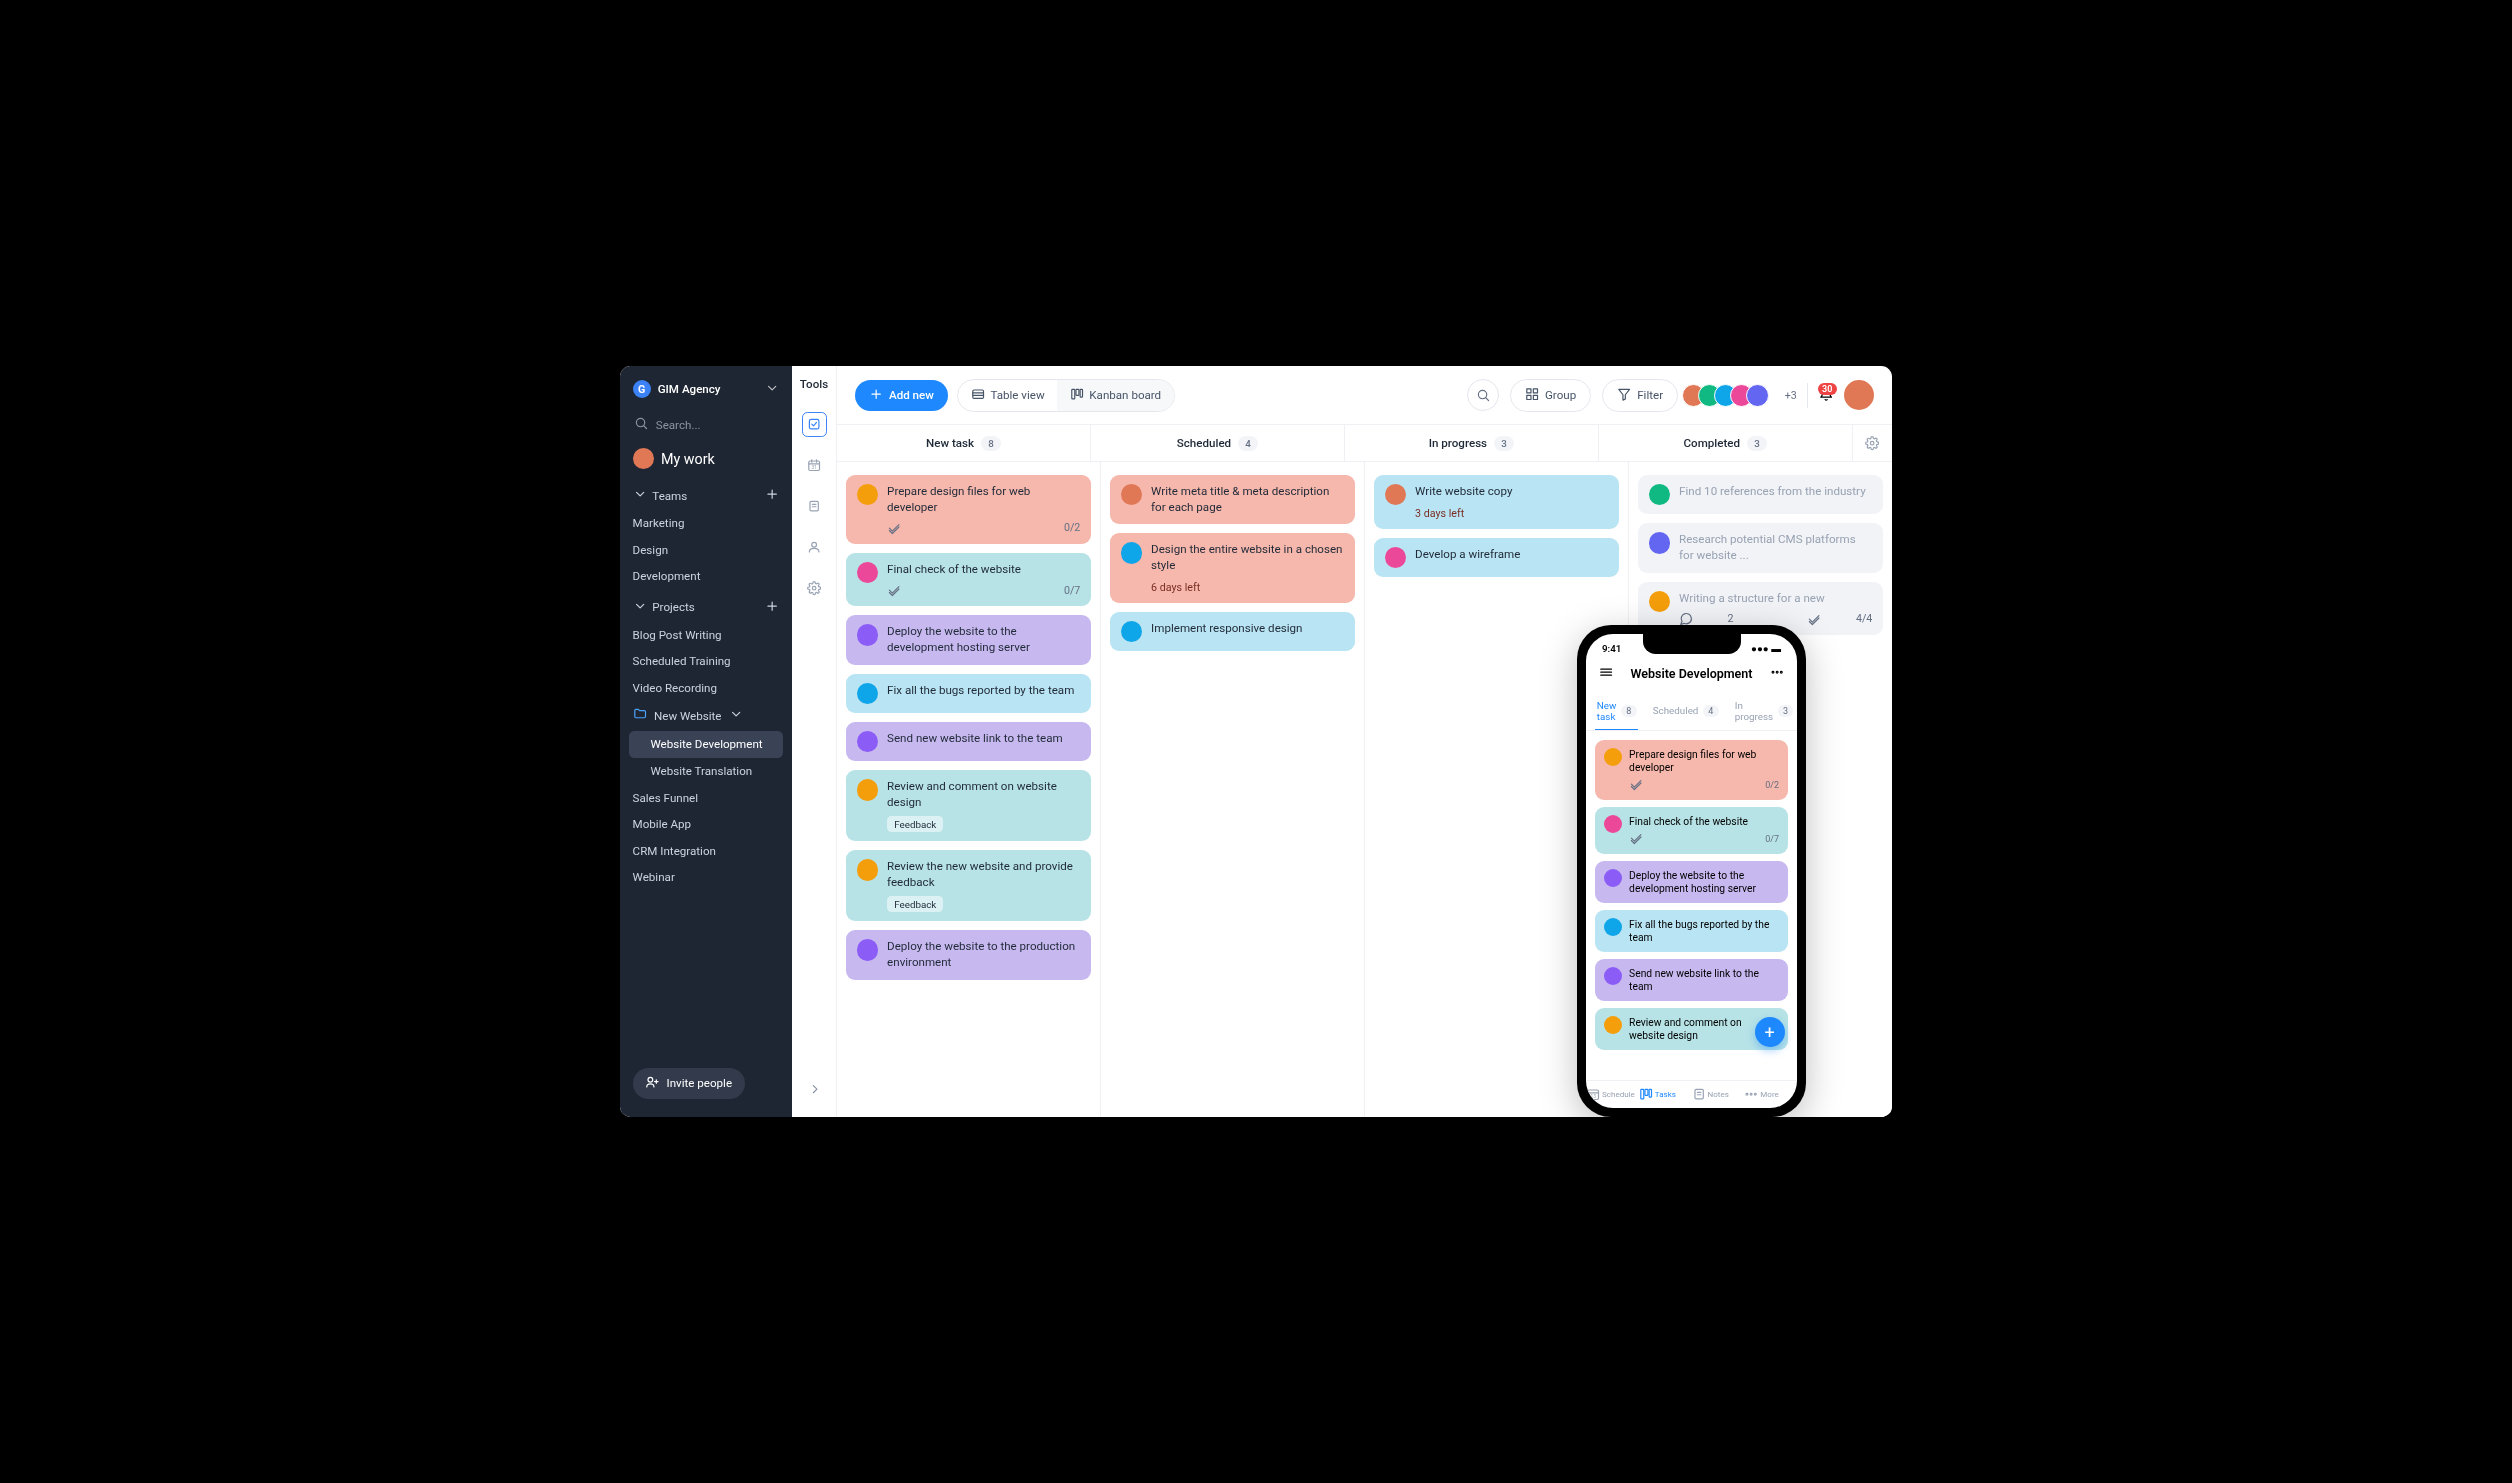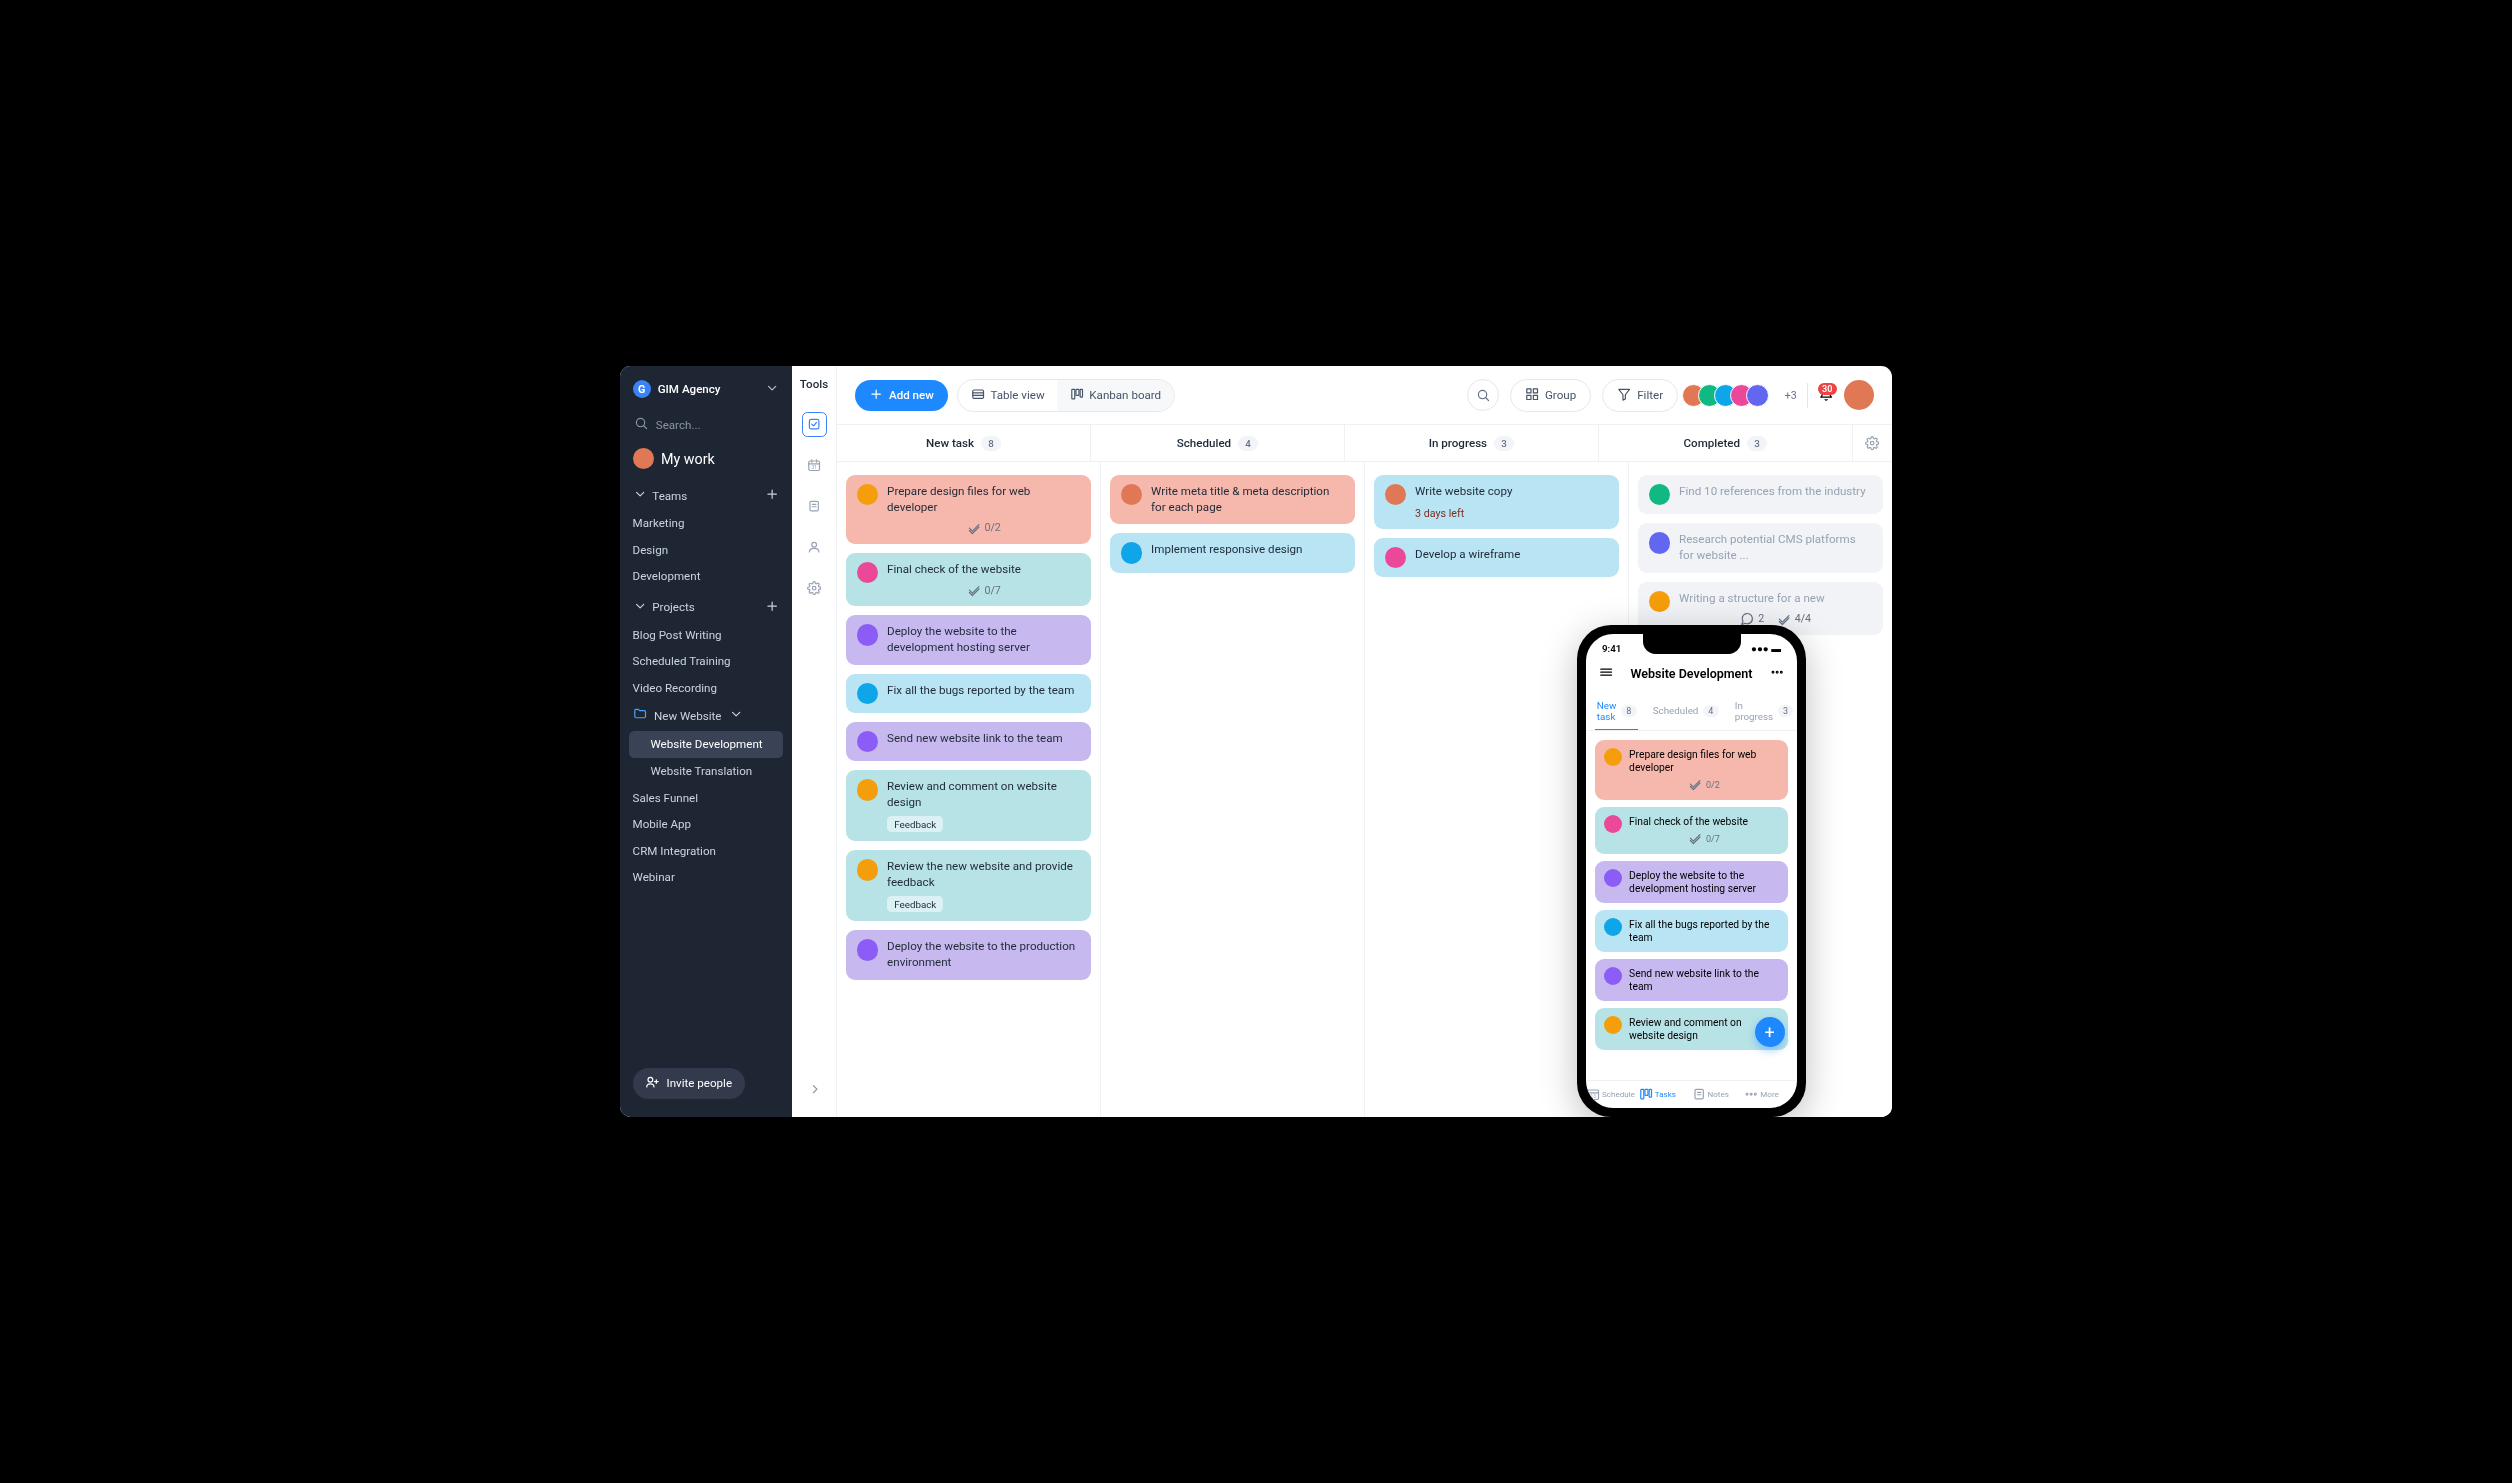--- a/index.html
+++ b/index.html
@@ -46,21 +46,21 @@
 .col-h{flex:1;display:flex;align-items:center;justify-content:center;gap:7.1px;padding:10.7px 0;font-size:11.6px;color:#1f2937;font-weight:500;border-right:0.9px solid #eef0f4}
 .col-h:last-child{border-right:none}
 .count{background:#f2f4f7;border-radius:9px;padding:1.8px 7.1px;font-size:9.8px;color:#667085;font-weight:500}
 .gear{padding:0 12.5px;color:#98a2b3;display:flex;align-items:center}
 .board{display:flex;flex:1;overflow:auto;background:#fff}
 .col{flex:1;border-right:0.9px solid #eef0f4;padding:12.5px 9px;display:flex;flex-direction:column;gap:9px}
 .col:last-child{border-right:none}
 .card{border-radius:9px;padding:9px 10.7px;font-size:11.6px;color:#1f2937;display:flex;gap:9px}
 .card .ct{flex:1}
 .card .title{line-height:1.35}
-.meta{display:flex;align-items:center;gap:3.6px;font-size:10.7px;color:#667085;margin-top:5.4px;justify-content:center}
+.meta{display:flex;align-items:center;gap:3.6px;font-size:10.7px;color:#667085;margin-top:5.4px;justify-content:space-between}
 .tag{display:inline-block;background:rgba(255,255,255,.5);border-radius:4.5px;padding:2.7px 7.1px;font-size:9.8px;margin-top:5.4px;color:#1f2937}
 .tag.asap{background:#f8bfb5;color:#7a2e23}
 .due{font-size:10.7px;color:#7a2e23;margin-top:7.1px;display:flex;justify-content:space-between;align-items:center}
 .c-salmon{background:#f6b7ac}
 .c-blue{background:#b9e4f3}
 .c-purple{background:#c7b9f0}
 .c-teal{background:#b7e3e6}
 .c-gray{background:#f1f3f6}
 .c-gray .title{color:#98a2b3}
 .card .avatar{width:21.4px;height:21.4px;flex-shrink:0}
@@ -362,20 +362,29 @@
             </div>
           </div>
         </div>
         <div class="col">
           <div class="card c-salmon">
             <span class="avatar a1"></span>
             <div class="ct">
               <div class="title">Write meta title &amp; meta description for each page</div>
             </div>
           </div>
+          <div class="card c-salmon">
+            <span class="avatar a3"></span>
+            <div class="ct">
+              <div class="title">Design the entire website in a chosen style</div>
+              <div class="due">
+                <span>6 days left</span>
+              </div>
+            </div>
+          </div>
           <div class="card c-blue">
             <span class="avatar a3"></span>
             <div class="ct">
               <div class="title">Implement responsive design</div>
             </div>
           </div>
         </div>
         <div class="col">
           <div class="card c-blue">
             <span class="avatar a1"></span>

